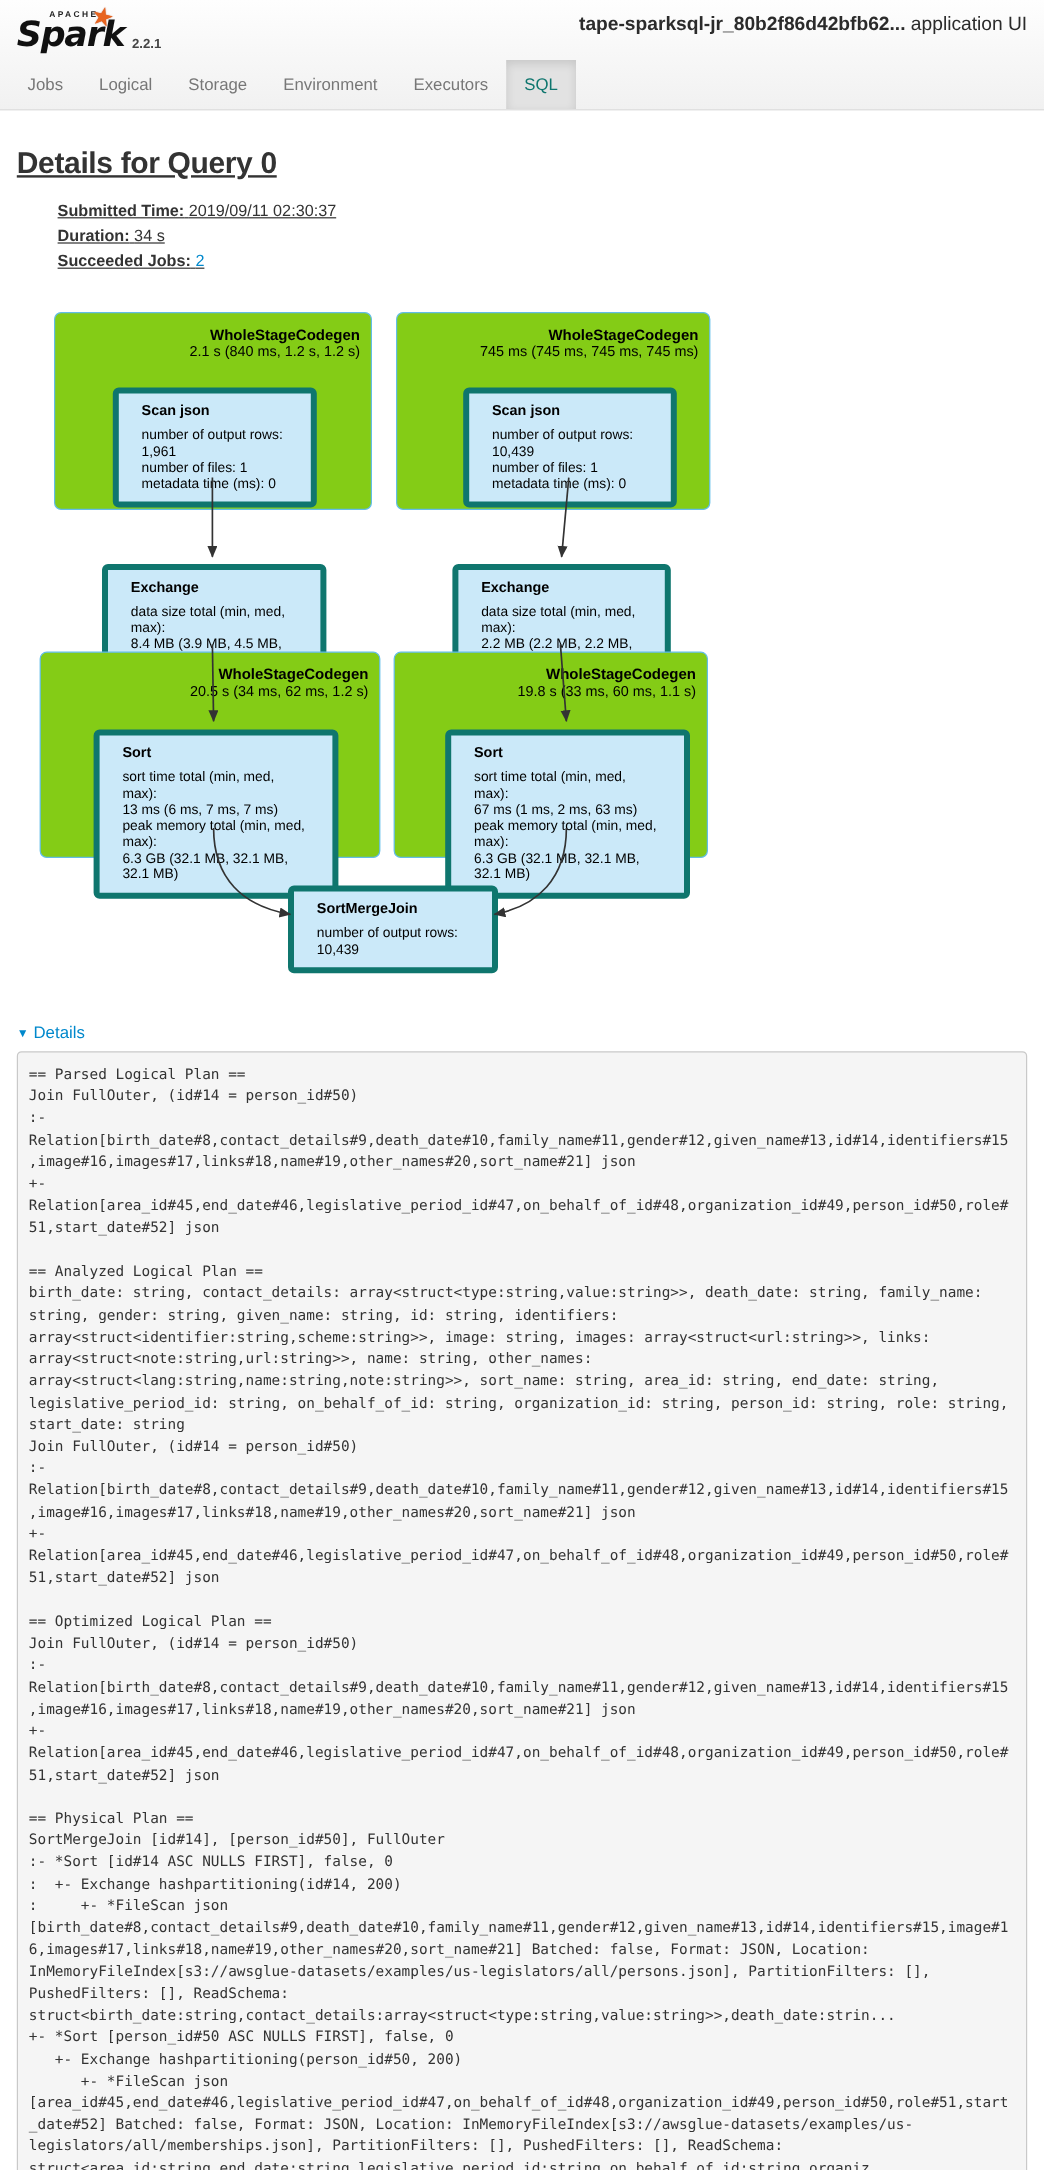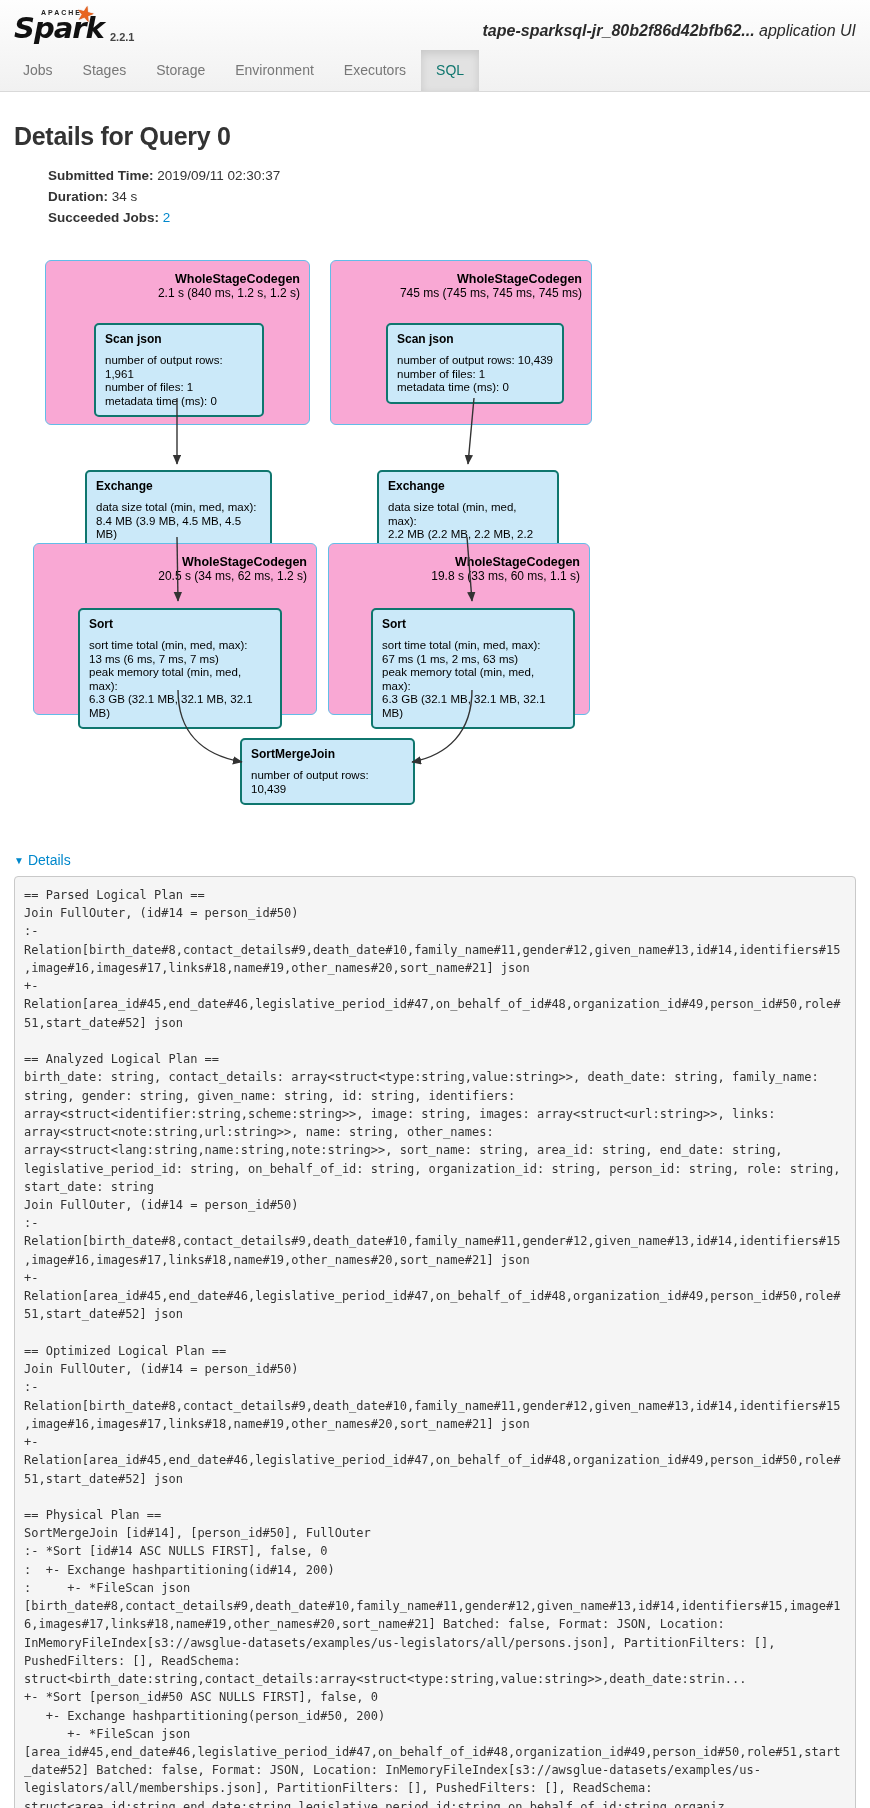--- a/index.html
+++ b/index.html
@@ -6,40 +6,40 @@
   body{width:870px;min-height:1808px;font-family:"Liberation Sans",sans-serif;font-size:14px;color:#333;position:relative;}
 
   
   .header{background:linear-gradient(#fefefe,#f1f1f1);border-bottom:1px solid #d9d9d9;}
   .brand-row{display:flex;padding:4px 14px 0 14px;height:46px;}
   .logo{position:relative;margin-top:2px;width:86px;}
   .apache-word{position:absolute;top:3px;left:27px;font-size:7px;font-weight:bold;letter-spacing:2px;color:#222;}
   .spark-word{font-size:29px;font-weight:bold;font-style:italic;letter-spacing:-1px;color:#111;font-family:"DejaVu Sans",sans-serif;line-height:44px;}
   .spark-star{position:absolute;top:-4px;left:62px;font-size:21px;color:#e8641f;transform:rotate(14deg);text-shadow:0 0 1px #b44312;}
   .version{align-self:flex-end;font-size:11px;font-weight:bold;color:#444;margin:0 12px 7px 10px;}
-  .app-title{margin-left:auto;margin-top:18px;font-size:16px;color:#2b2b2b;white-space:nowrap;font-style:italic;}
+  .app-title{margin-left:auto;margin-top:8px;font-size:16px;color:#2b2b2b;white-space:nowrap;}
   .app-title .bold{font-weight:bold;}
   .nav-row ul{list-style:none;margin:0;padding:0 0 0 8px;display:flex;}
   .nav-row li{margin:0;}
   .nav-row li a{display:block;padding:12px 15px 13px;font-size:14px;color:#777;text-decoration:none;}
   .nav-row li.active a{background:#e2e2e2;box-shadow:inset 0 3px 8px rgba(0,0,0,0.12);color:#0f766e;}
 
   
-  .content{padding:0 14px;}
+  .content{padding:0 14px;text-decoration:underline;}
   .page-title{font-size:25px;font-weight:bold;color:#333;margin:30px 0 14px;letter-spacing:-0.3px;}
   .meta-line{line-height:21px;font-size:13.5px;}
   .meta-line strong{font-weight:bold;margin-left:34px;}
   a.blue-link{color:#0088CC;text-decoration:none;}
 
   
   .dag{position:relative;height:582px;margin-top:22px;}
-  .cluster{position:absolute;background:#f9a8d4;border:1px solid #62bde8;border-radius:6px;box-sizing:border-box;}
+  .cluster{position:absolute;background:#84cc16;border:1px solid #62bde8;border-radius:6px;box-sizing:border-box;}
   .ctitle{text-align:right;padding:11px 9px 0;font-size:12.5px;font-weight:bold;color:#000;line-height:14px;}
   .ctiming{text-align:right;padding:0 9px;font-size:12px;color:#000;line-height:14px;}
-  .dnode{position:absolute;background:#cbe9f9;border:2px solid #0f766e;border-radius:5px;padding:7px 9px;box-sizing:border-box;color:#000;}
+  .dnode{position:absolute;background:#cbe9f9;border:5px solid #0f766e;border-radius:5px;padding:7px 19px;box-sizing:border-box;color:#000;}
   .dnode .ntitle{font-size:12px;font-weight:bold;margin-bottom:8px;}
   .dnode .metric{font-size:11.5px;line-height:13.5px;}
   .c-tl{left:45px;top:10px;width:265px;height:165px;}
   .c-tr{left:330px;top:10px;width:262px;height:165px;}
   .n-scan-l{left:48px;top:62px;width:170px;}
   .n-scan-r{left:55px;top:62px;width:178px;}
   .n-exch-l{left:85px;top:220px;width:187px;}
   .n-exch-r{left:377px;top:220px;width:182px;}
   .c-bl{left:33px;top:293px;width:284px;height:172px;}
   .c-br{left:328px;top:293px;width:262px;height:172px;}
@@ -69,21 +69,21 @@
     <div class="app-title">
       <span class="bold">tape-sparksql-jr_80b2f86d42bfb62...</span><span> application UI</span>
     </div>
   </div>
   <div class="nav-row">
     <ul>
       <li>
           <a href="#">Jobs</a>
         </li>
       <li>
-          <a href="#">Stages</a>
+          <a href="#">Logical</a>
         </li>
       <li>
           <a href="#">Storage</a>
         </li>
       <li>
           <a href="#">Environment</a>
         </li>
       <li>
           <a href="#">Executors</a>
         </li>

